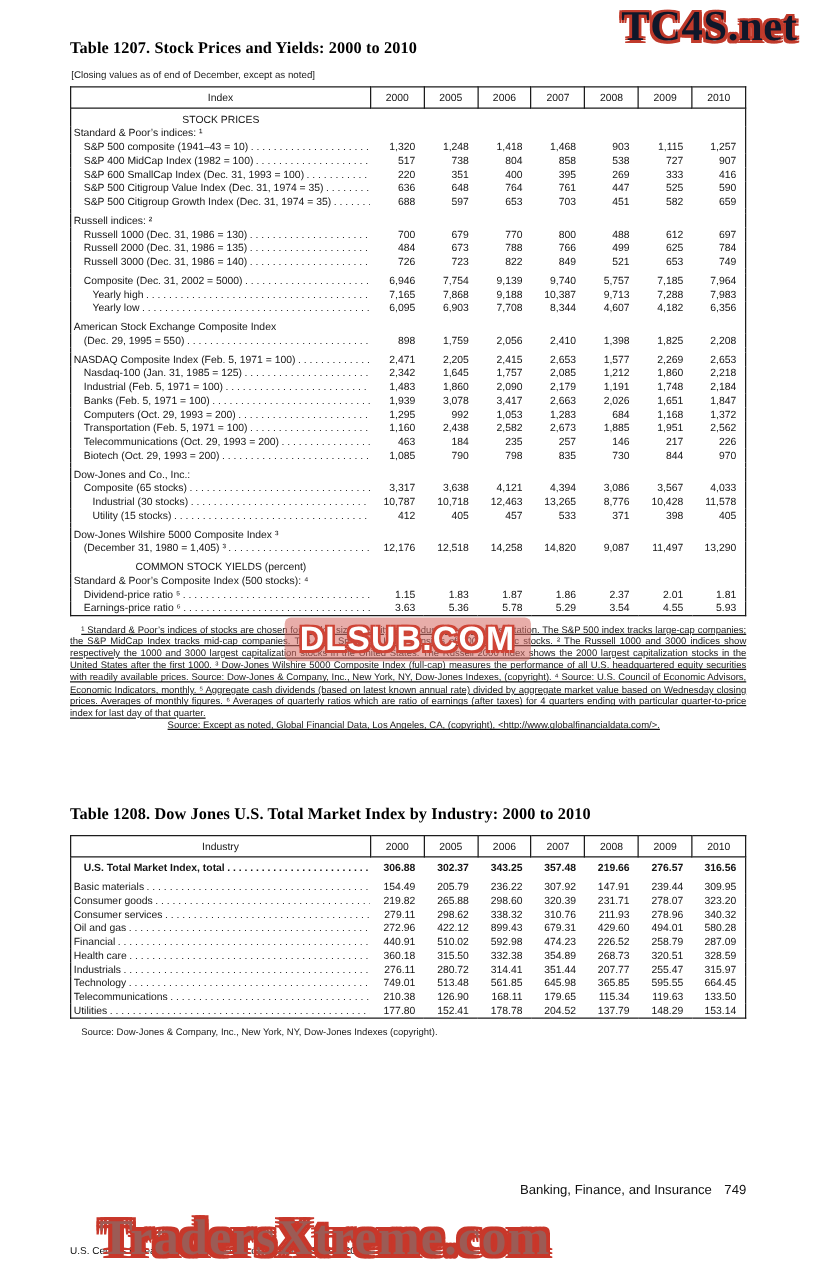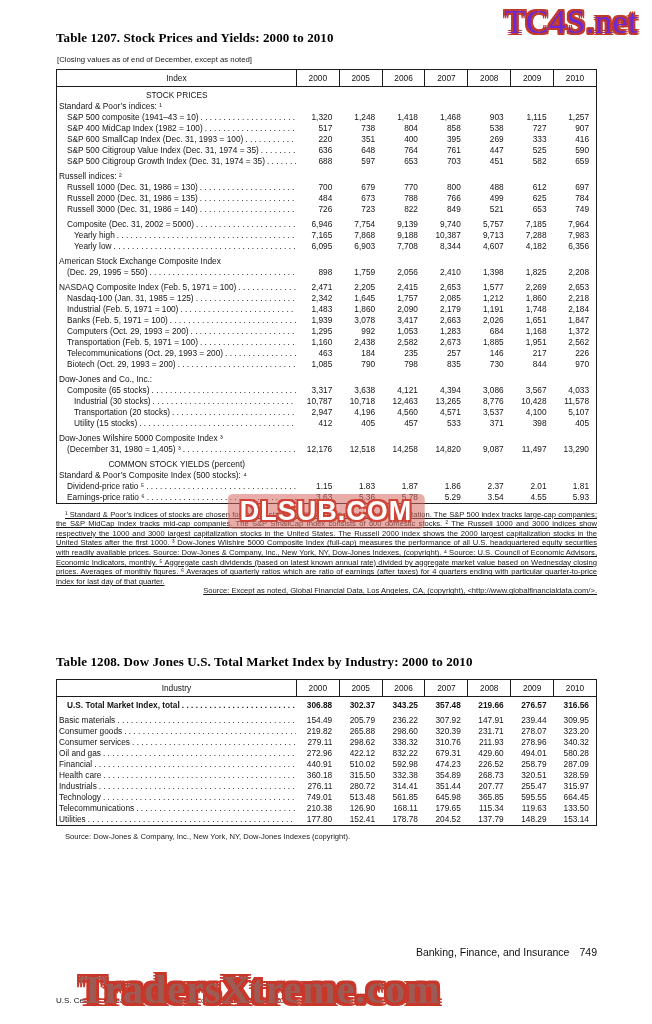--- a/index.html
+++ b/index.html
@@ -27,31 +27,31 @@
   .lblline .lead{flex:1 1 auto;overflow:hidden;white-space:nowrap;padding-left:2px;}
   .lblline .lead::after{content:" . . . . . . . . . . . . . . . . . . . . . . . . . . . . . . . . . . . . . . . . . . . . . . . . . . . . . . . . . . . . . . . . . . . . . . . . . . . . . . . . . . . . . . . .";}
   .ind0 .lblline{padding-left:2px;}
   .ind1 .lblline{padding-left:10px;}
   .ind2 .lblline{padding-left:17px;}
   .rowcenter .lblline{justify-content:center;padding-left:0;}
   .bold{font-weight:bold;}
 
   .fnblock{margin-top:6px;text-decoration:underline;}
   .fn{font-size:7.6px;line-height:9.6px;text-align:justify;text-indent:9px;margin:0;color:#1a1a1a;}
-  .fn.srcline{text-align:right;}
+  .fn.srcline{text-align:center;}
   .src2{font-size:7.6px;margin:6px 0 0 0;text-indent:9px;color:#1a1a1a;}
 
   .footer-line1{position:absolute;right:55px;top:946px;font-size:10.5px;color:#111;}
   .footer-line1 .pgnum{margin-left:10px;}
   .footer-line2{position:absolute;left:56px;top:996px;font-size:8px;color:#111;}
 
   .wm-top{
     position:absolute;top:3px;right:14px;
-    font-family:"Liberation Serif",serif;font-weight:normal;font-size:34px;letter-spacing:.5px;
-    color:#6d28d9;
+    font-family:"Liberation Serif",serif;font-weight:bold;font-size:34px;letter-spacing:.5px;
+    color:#0f172a;
     text-shadow:-2px -2px 0 #c03a2b,2px -2px 0 #c03a2b,-2px 2px 0 #c03a2b,2px 2px 0 #c03a2b,0 2px 0 #c03a2b,0 -2px 0 #c03a2b,2px 0 0 #c03a2b,-2px 0 0 #c03a2b;
   }
   .wm-mid{
     position:absolute;top:494px;left:50%;transform:translateX(-50%);
     background:rgba(214,106,99,.55);border-radius:5px;padding:2px 12px;
     font-weight:bold;font-size:27px;letter-spacing:1px;color:#fff;
     text-shadow:-2px -2px 0 #cf4436,2px -2px 0 #cf4436,-2px 2px 0 #cf4436,2px 2px 0 #cf4436;
     white-space:nowrap;
   }
   .wm-bottom{
@@ -464,35 +464,20 @@
             <td class="val">10,718</td>
             <td class="val">12,463</td>
             <td class="val">13,265</td>
             <td class="val">8,776</td>
             <td class="val">10,428</td>
             <td class="val">11,578</td>
           </tr>
           <tr>
             <td class="lbl-cell ind2">
               <div class="lblline">
-                <span class="lbl">Transportation (20 stocks)</span>
-                <span class="lead"></span>
-              </div>
-            </td>
-            <td class="val">2,947</td>
-            <td class="val">4,196</td>
-            <td class="val">4,560</td>
-            <td class="val">4,571</td>
-            <td class="val">3,537</td>
-            <td class="val">4,100</td>
-            <td class="val">5,107</td>
-          </tr>
-          <tr>
-            <td class="lbl-cell ind2">
-              <div class="lblline">
                 <span class="lbl">Utility (15 stocks)</span>
                 <span class="lead"></span>
               </div>
             </td>
             <td class="val">412</td>
             <td class="val">405</td>
             <td class="val">457</td>
             <td class="val">533</td>
             <td class="val">371</td>
             <td class="val">398</td>
@@ -663,21 +648,21 @@
           </tr>
           <tr>
             <td class="lbl-cell ind0">
               <div class="lblline">
                 <span class="lbl">Oil and gas</span>
                 <span class="lead"></span>
               </div>
             </td>
             <td class="val">272.96</td>
             <td class="val">422.12</td>
-            <td class="val">832.22</td>
+            <td class="val">899.43</td>
             <td class="val">679.31</td>
             <td class="val">429.60</td>
             <td class="val">494.01</td>
             <td class="val">580.28</td>
           </tr>
           <tr>
             <td class="lbl-cell ind0">
               <div class="lblline">
                 <span class="lbl">Financial</span>
                 <span class="lead"></span>

